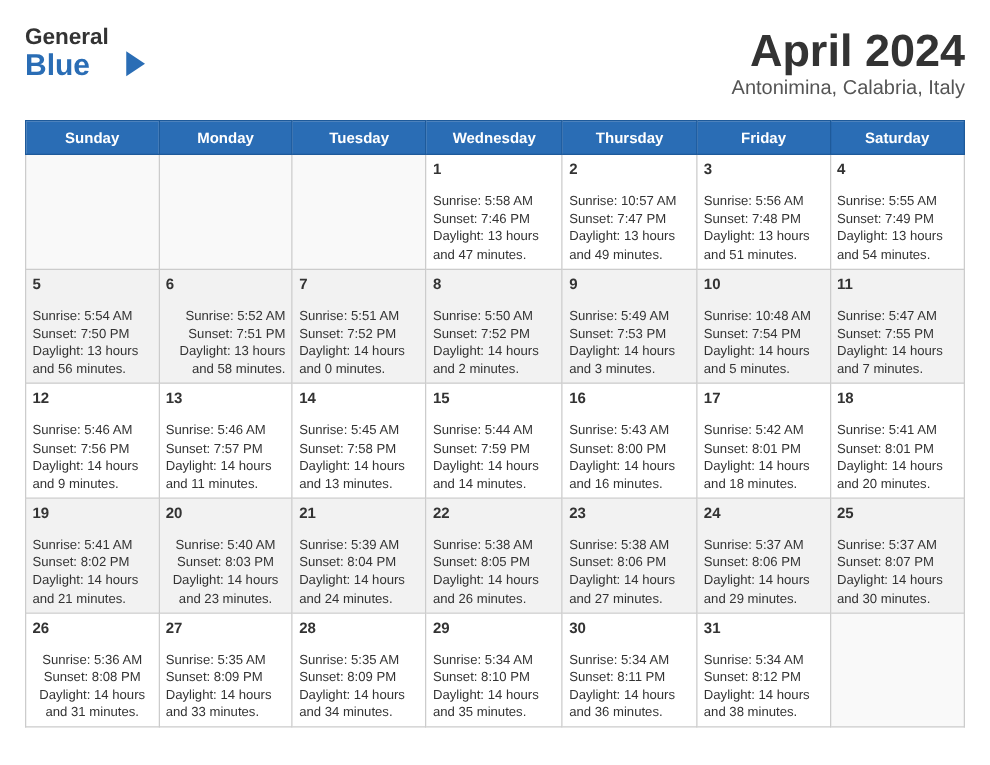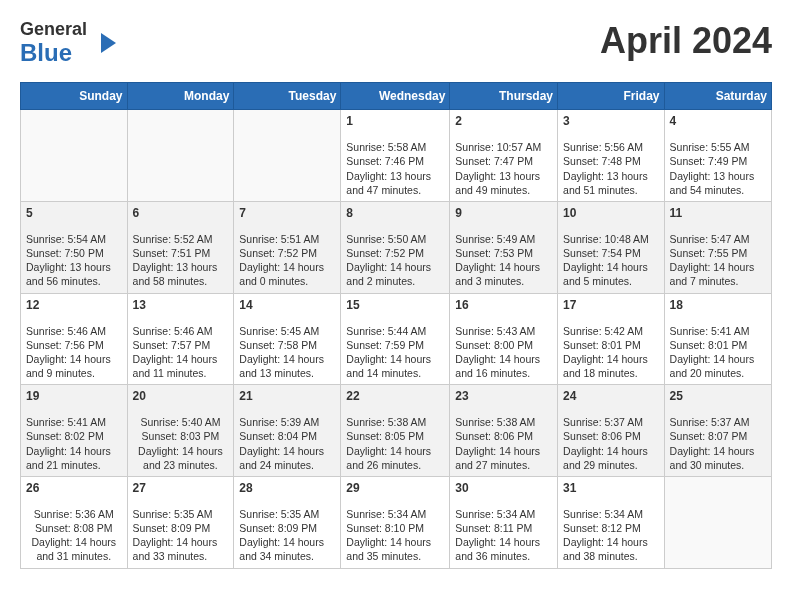--- a/index.html
+++ b/index.html
@@ -11,21 +11,21 @@
       padding: 20px;
     }
     .header {
       display: flex;
       justify-content: space-between;
       align-items: flex-start;
       margin-bottom: 16px;
     }
     .logo {
       display: flex;
-      align-items: center;
+      align-items: flex-end;
     }
     .logo-text {
       display: flex;
       flex-direction: column;
       line-height: 1.1;
     }
     .logo-general {
       font-size: 18px;
       font-weight: bold;
       color: #333;
@@ -54,21 +54,21 @@
     }
     table {
       width: 100%;
       border-collapse: collapse;
       font-size: 11px;
     }
     thead tr th {
       background-color: #2a6db5;
       color: #fff;
       padding: 6px 4px;
-      text-align: right;
+      text-align: center;
       font-size: 12px;
       border: 1px solid #1e5a9a;
     }
     td {
       border: 1px solid #ccc;
       vertical-align: top;
       padding: 4px 5px;
       height: 90px;
       width: 113px;
     }
@@ -102,20 +102,21 @@
     <div class="logo-text">
       <span class="logo-general">General</span>
       <span class="logo-blue">Blue</span>
     </div>
     <svg class="logo-icon" viewBox="0 0 30 30">
       <polygon points="10,5 25,15 10,25" fill="#2a6db5"></polygon>
     </svg>
   </div>
   <div class="title-block">
     <div class="month-title">April 2024</div>
+    <div class="location">Antonimina, Calabria, Italy</div>
   </div>
 </div>
 
 <table>
   <thead>
     <tr>
     <th>Sunday</th>
         <th>Monday</th>
         <th>Tuesday</th>
         <th>Wednesday</th>
@@ -161,21 +162,21 @@
       <tr>
         <td>
           <div class="day-num">5</div>
           <div class="day-info" style="white-space: pre-line;">Sunrise: 5:54 AM
 Sunset: 7:50 PM
 Daylight: 13 hours
 and 56 minutes.</div>
         </td>
         <td>
           <div class="day-num">6</div>
-          <div class="day-info" style="white-space: pre-line;">Sunrise: 5:52 AM
+          <div class="day-info" style="white-space: pre-line; text-align: right;">Sunrise: 5:52 AM
 Sunset: 7:51 PM
 Daylight: 13 hours
 and 58 minutes.</div>
         </td>
         <td>
           <div class="day-num">7</div>
           <div class="day-info" style="white-space: pre-line;">Sunrise: 5:51 AM
 Sunset: 7:52 PM
 Daylight: 14 hours
 and 0 minutes.</div>

